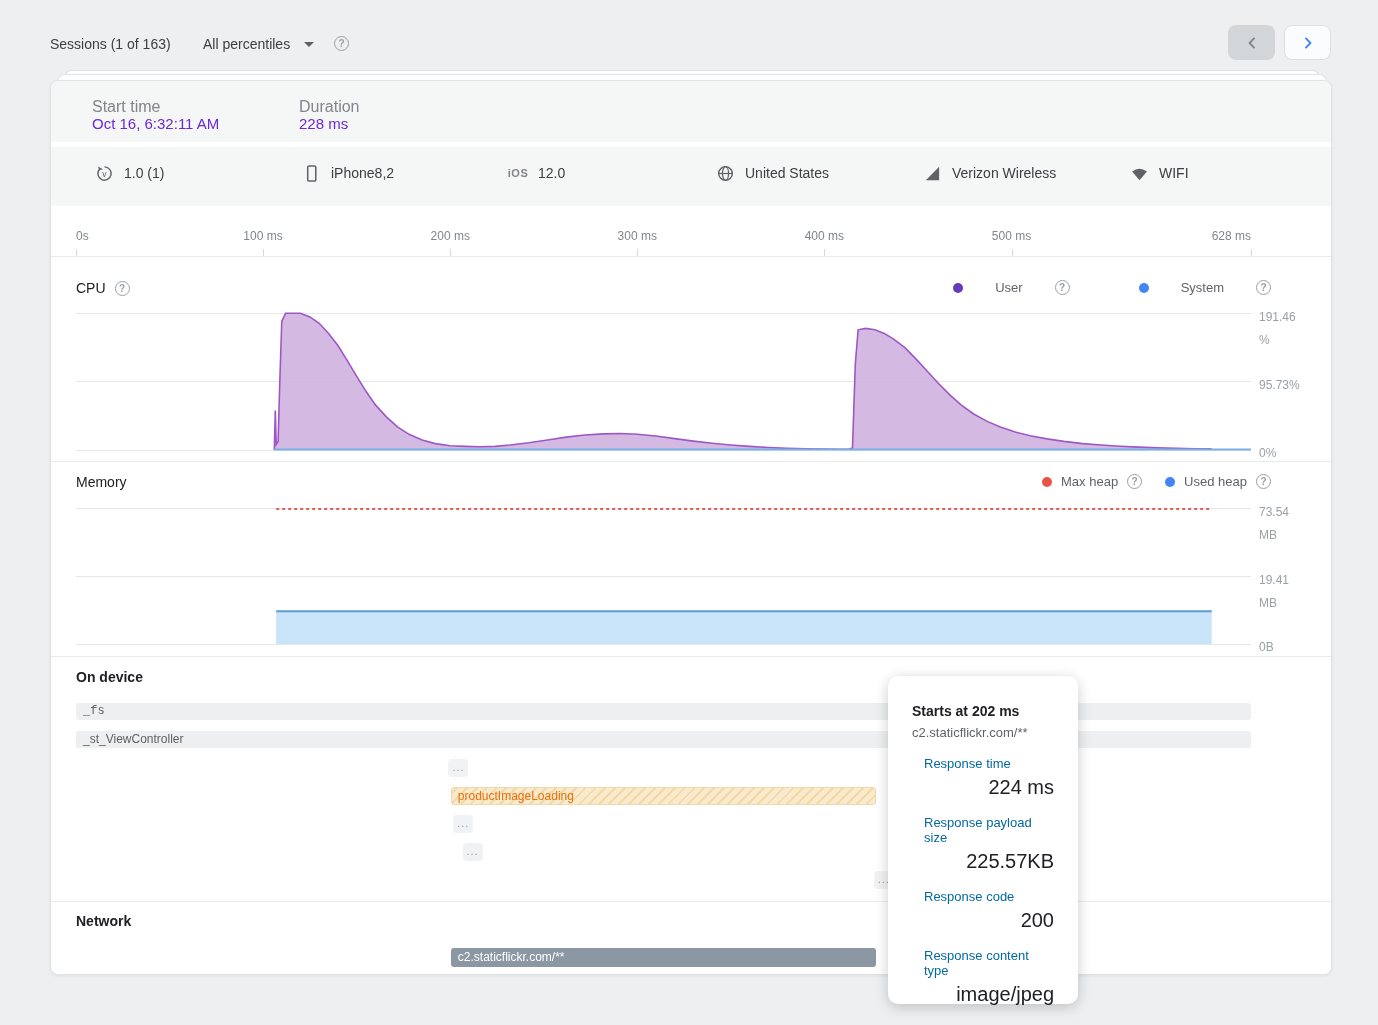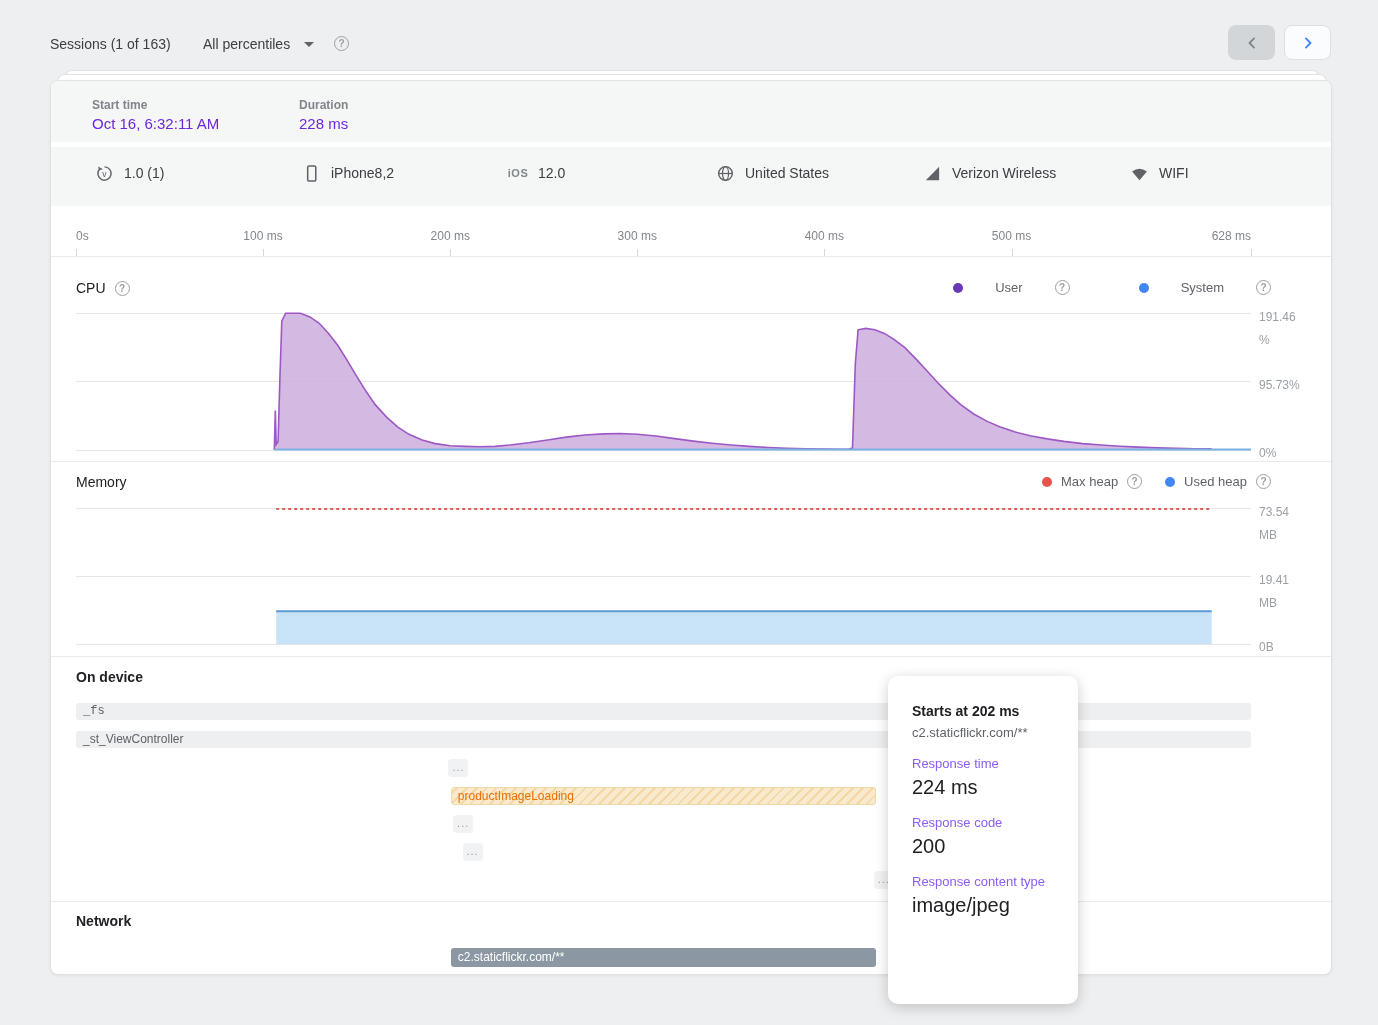--- a/index.html
+++ b/index.html
@@ -27,21 +27,21 @@
   #deck-1{left:57px;top:74px;width:1268px;height:12px;}
   #session-card{
     position:absolute;left:50px;top:80px;width:1282px;height:895px;
     background:#fff;border:1px solid #e0e3e6;border-radius:8px;
     box-shadow:0 1px 3px rgba(60,64,67,.08);
     box-sizing:border-box;
   }
   .band{position:absolute;left:0;width:100%;background:#f5f6f6;}
   #band-header{top:0;height:61px;border-radius:8px 8px 0 0;}
   #band-device{top:66px;height:59px;}
-  .kv-label{position:absolute;font-size:12px;color:#80868b;font-weight:bold;}
+  .kv-label{position:absolute;font-size:16px;color:#80868b;}
   .kv-value{position:absolute;font-size:15px;color:#6d28d9;}
   .device-item{position:absolute;top:82px;display:flex;align-items:center;gap:10px;font-size:14px;color:#3c4043;}
   .dicon{width:20px;height:20px;display:inline-flex;align-items:center;justify-content:center;flex:0 0 auto;}
   .ios-txt{font-size:11px;font-weight:bold;color:#80868b;letter-spacing:.5px;}
   
   #timeline{position:absolute;left:25px;top:130px;width:1175px;height:45px;}
   .tl-label{position:absolute;top:18px;font-size:12px;color:#80868b;white-space:nowrap;}
   .tl-tick{position:absolute;top:38px;width:1px;height:7px;background:#d5d8db;}
   .divider{position:absolute;left:0;width:100%;height:1px;background:#e8eaed;}
   
@@ -64,22 +64,22 @@
   .trace.network{background:#8b98a3;color:#fff;padding-left:7px;height:19px;line-height:19px;}
   
   #net-tooltip{
     position:absolute;left:888px;top:676px;width:190px;height:328px;box-sizing:border-box;
     background:#fff;border-radius:10px;box-shadow:0 3px 14px rgba(0,0,0,.2);
     padding:27px 24px;z-index:20;
   }
   #net-tooltip .tt-title{font-size:14px;font-weight:bold;color:#202124;}
   #net-tooltip .tt-sub{font-size:13px;color:#5f6368;margin-top:6px;}
   .tt-field{margin-top:16px;}
-  .tt-field .f-label{font-size:13px;color:#8b5cf6;}
-  .tt-field .f-value{font-size:20px;color:#202124;margin-top:5px;}
+  .tt-field .f-label{font-size:13px;color:#0369a1;margin-left:12px;}
+  .tt-field .f-value{font-size:20px;color:#202124;margin-top:5px;text-align:right;}
 </style>
 </head>
 <body>
 
 <div id="sessions-label" class="topbar-item">Sessions (1 of 163)</div>
 <div id="percentiles" class="topbar-item">
   <span>All percentiles</span>
   <span class="caret-down"></span>
 </div>
 <span id="topbar-help" class="help topbar-item"></span>
@@ -250,20 +250,24 @@
 </div>
 
 <div id="net-tooltip">
   <div class="tt-title">Starts at 202 ms</div>
   <div class="tt-sub">c2.staticflickr.com/**</div>
   <div class="tt-field">
     <div class="f-label">Response time</div>
     <div class="f-value">224 ms</div>
   </div>
   <div class="tt-field">
+    <div class="f-label">Response payload size</div>
+    <div class="f-value">225.57KB</div>
+  </div>
+  <div class="tt-field">
     <div class="f-label">Response code</div>
     <div class="f-value">200</div>
   </div>
   <div class="tt-field">
     <div class="f-label">Response content type</div>
     <div class="f-value">image/jpeg</div>
   </div>
 </div>
 
 </body></html>

